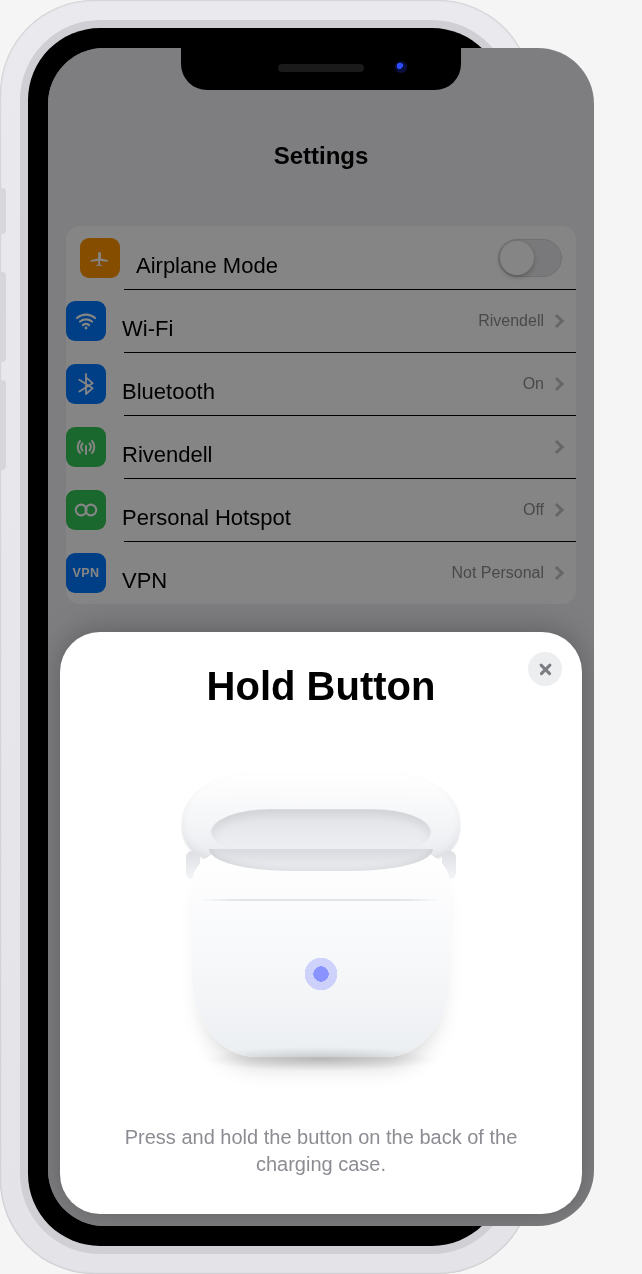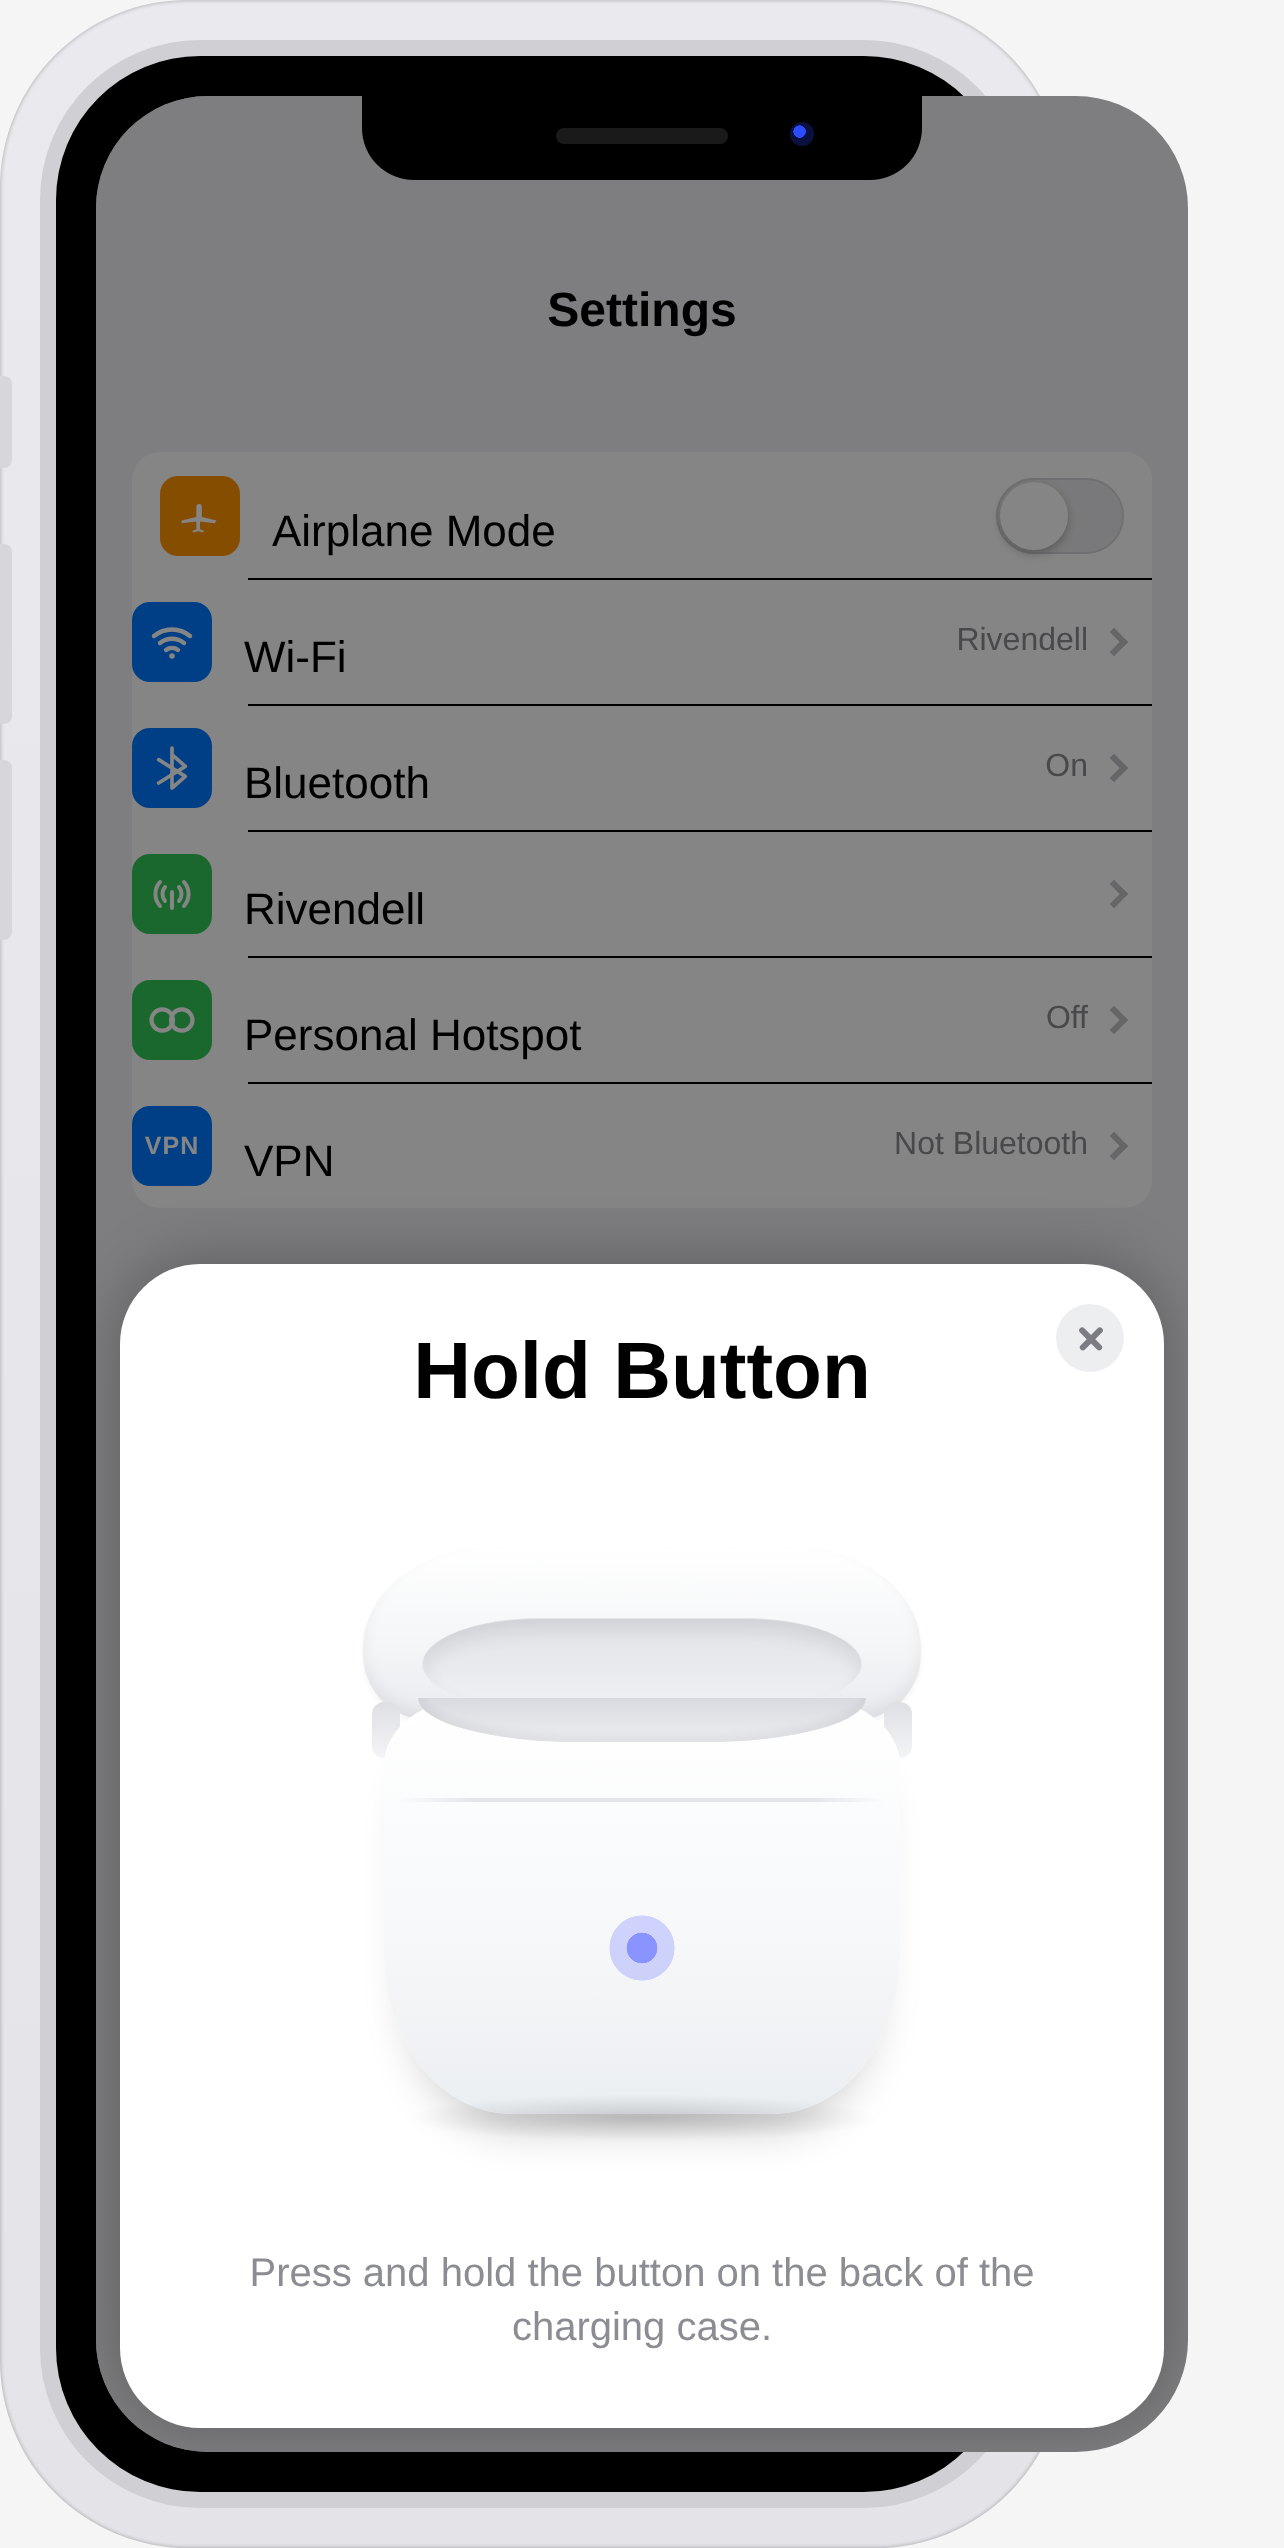--- a/index.html
+++ b/index.html
@@ -275,21 +275,21 @@
               </svg>
           </div>
           <div class="label">Personal Hotspot</div>
           <div class="value">Off</div>
           <div class="chev"></div>
         </div>
 
         <div class="row">
           <div class="icon ic-vpn">VPN</div>
           <div class="label">VPN</div>
-          <div class="value">Not Bluetooth</div>
+          <div class="value">Not Personal</div>
           <div class="chev"></div>
         </div>
 
       </div>
     </div>
 
     <div class="dim"></div>
 
     <div class="sheet">
       <div class="sheet-close"></div>

